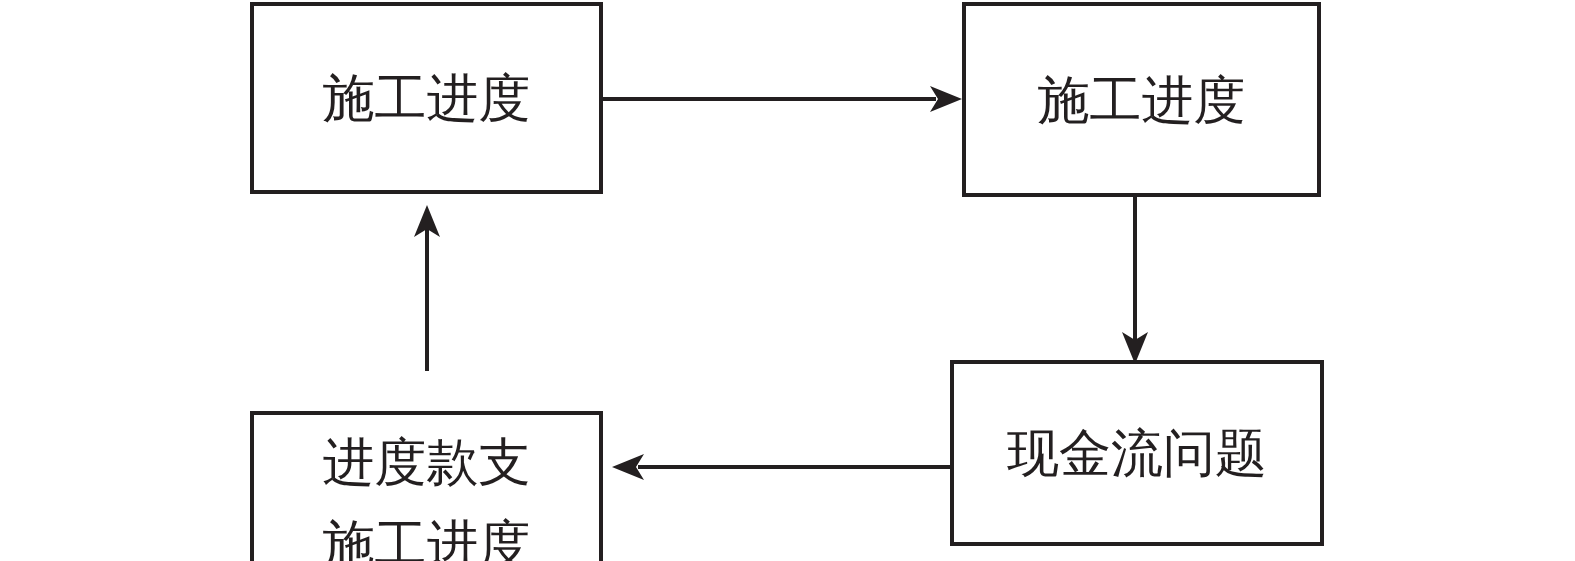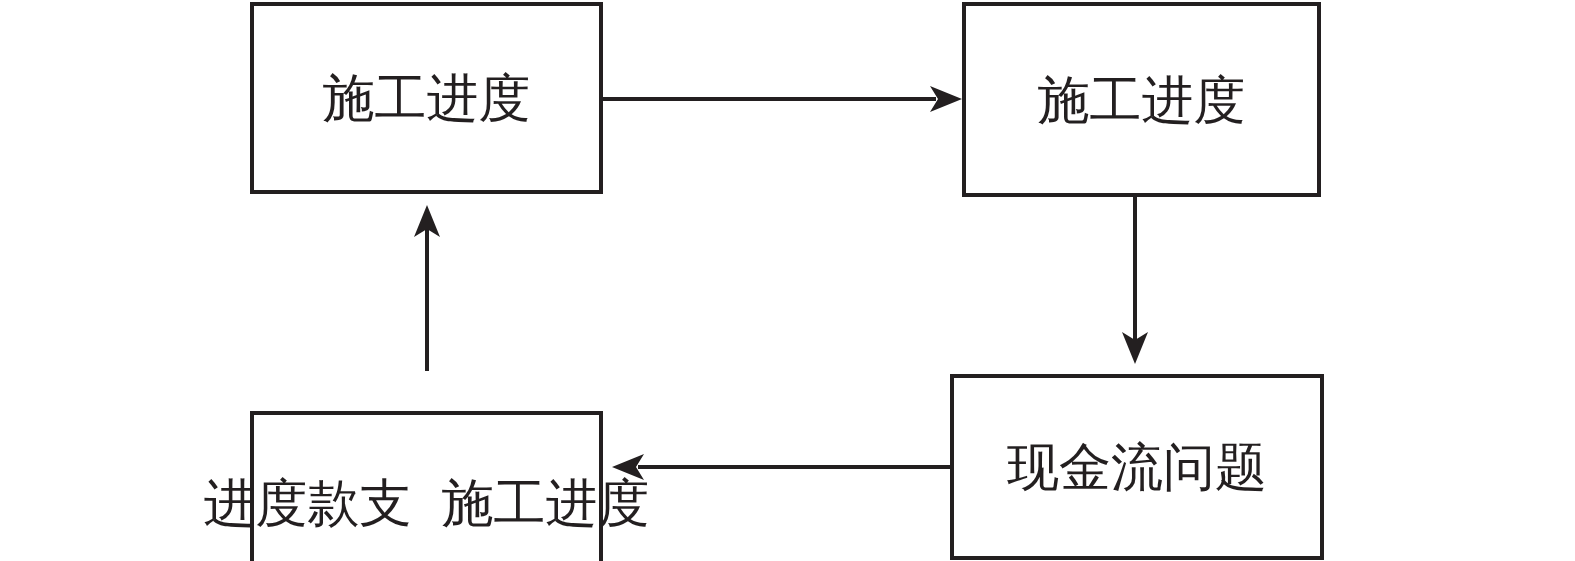--- a/index.html
+++ b/index.html
@@ -30,33 +30,33 @@
   }
   .arrows-layer polygon {
     fill: var(--ink);
     stroke: none;
   }
   .node {
     position: absolute;
     border: 4px solid var(--ink);
     background: var(--bg);
     display: flex;
-    flex-direction: row;
+    flex-direction: column;
     align-items: center;
     justify-content: center;
     gap: 30px;
     color: var(--ink);
     font-size: 52px;
     line-height: 1;
     text-align: center;
     white-space: nowrap;
   }
   .node-construction { left: 250px; top: 2px;   width: 353px; height: 192px; }
   .node-budget       { left: 962px; top: 2px;   width: 359px; height: 195px; }
-  .node-cashflow     { left: 950px; top: 374px; width: 374px; height: 186px; }
+  .node-cashflow     { left: 950px; top: 360px; width: 374px; height: 186px; }
   .node-payment      { left: 250px; top: 371px; width: 353px; height: 184px; margin-top: 40px; }
 </style>
 </head>
 <body>
 
 <div class="canvas">
 
   <svg class="arrows-layer" viewBox="0 0 1575 561" xmlns="http://www.w3.org/2000/svg">
 
     <g>

